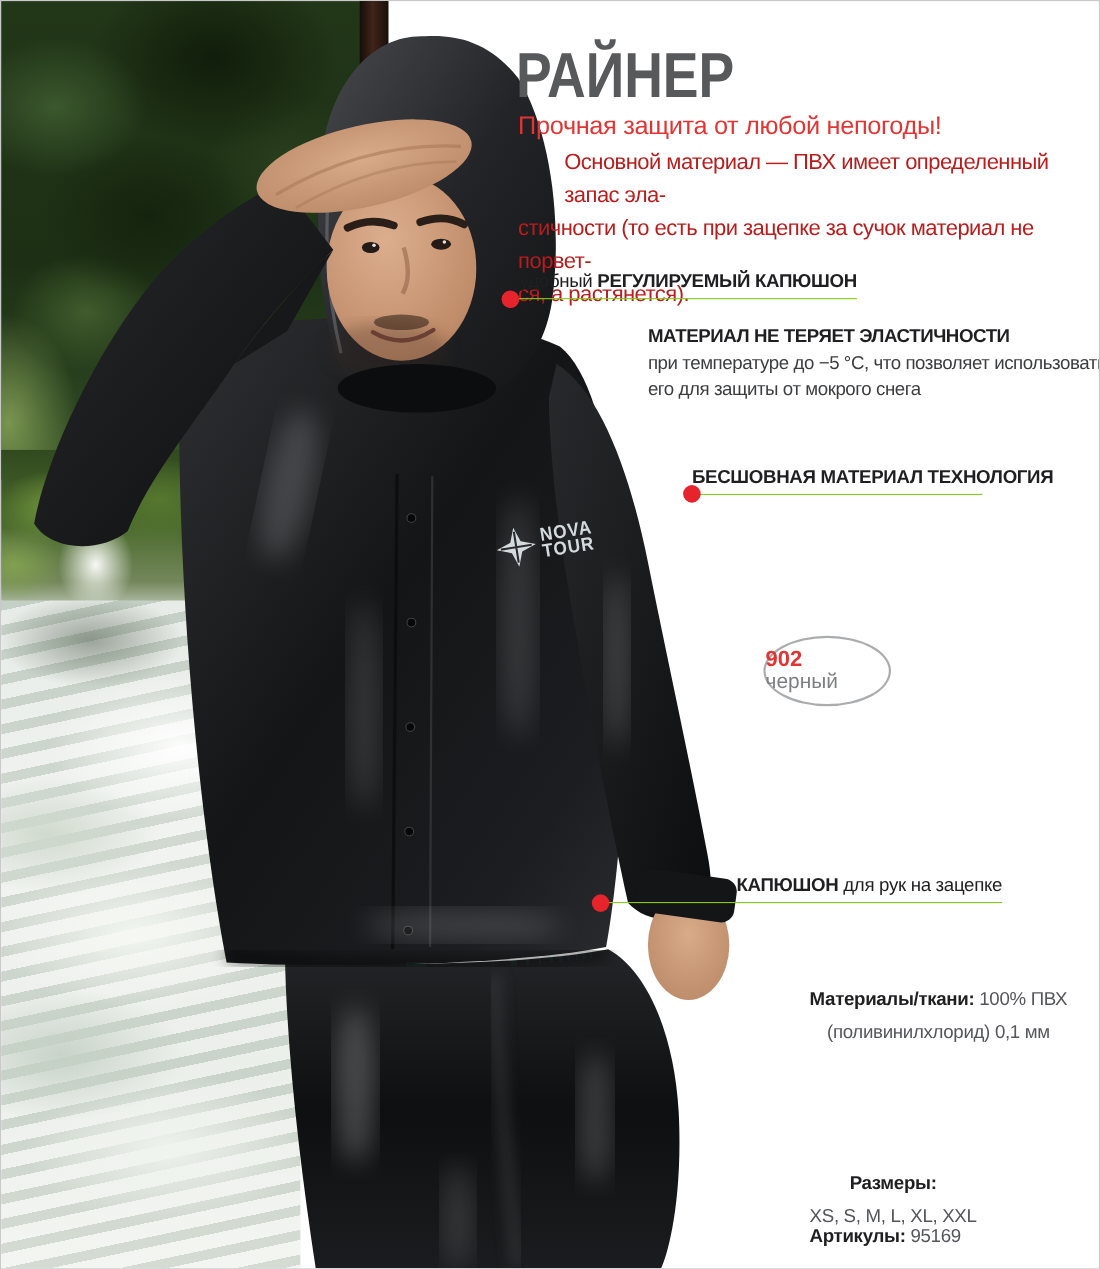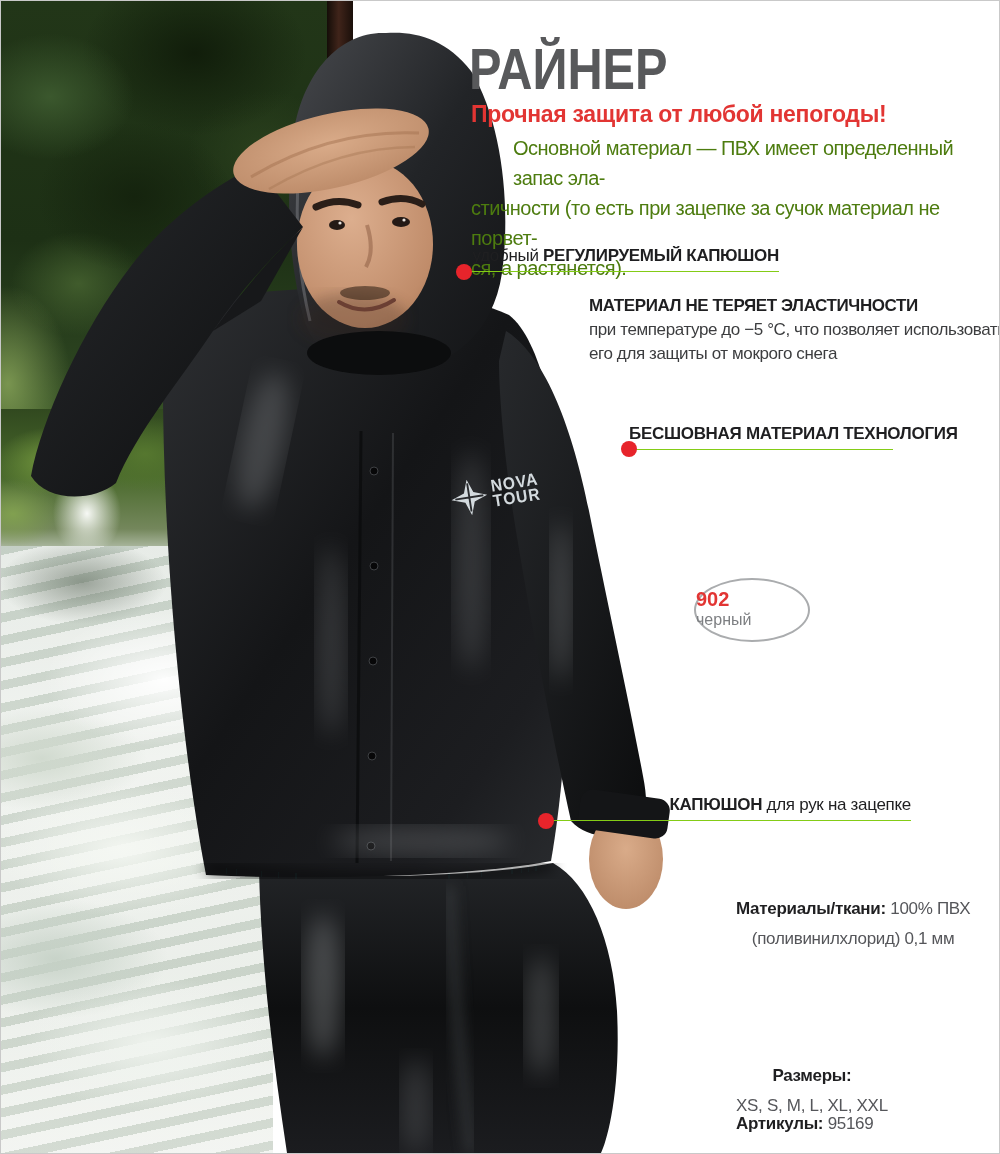--- a/index.html
+++ b/index.html
@@ -42,39 +42,39 @@
   #figure{position:absolute;left:0;top:0;width:998px;height:1152px;}
 
   
   .logo{position:absolute;left:450px;top:474px;transform:rotate(-9deg);display:flex;align-items:center;
         gap:5px;color:#e3eaee;opacity:.92;}
   .logo-text{font-weight:700;font-size:17px;line-height:15px;letter-spacing:1px;transform:scaleX(.92);transform-origin:0 50%;}
 
   
   .title{position:absolute;left:468px;top:34px;font-size:58px;font-weight:700;color:#58595b;
          letter-spacing:0;transform:scaleX(.84);transform-origin:0 0;white-space:nowrap;}
-  .tagline{position:absolute;left:470px;top:100px;font-size:23px;font-weight:700;color:#e23533;
+  .tagline{position:absolute;left:470px;top:100px;font-size:23px;font-weight:400;color:#e23533;
            letter-spacing:-.3px;white-space:nowrap;}
-  .intro{position:absolute;left:470px;top:132px;width:530px;font-size:20px;color:#4d7c0f;
+  .intro{position:absolute;left:470px;top:132px;width:530px;font-size:20px;color:#b91c1c;
          line-height:30px;letter-spacing:-.5px;}
   .intro .ind{padding-left:42px;}
 
   .callout{position:absolute;border-bottom:1px solid #84cc16;padding-bottom:5px;text-align:right;
            font-size:17px;color:#1f1f21;letter-spacing:-.3px;white-space:nowrap;}
   .callout b{font-weight:700;}
   .dot{position:absolute;width:16px;height:16px;border-radius:50%;background:#e7242b;}
 
   .feature-block{position:absolute;left:588px;top:293px;color:#3c3d3f;font-size:17px;line-height:24px;
                  letter-spacing:-.4px;white-space:nowrap;}
   .feature-block .fb-title{font-weight:700;color:#1f1f21;}
 
   .badge{position:absolute;left:693px;top:577px;width:112px;height:60px;border:2px solid #aaacae;
          border-radius:50%;text-align:left;background:#fff;}
   .badge .code{margin-top:9px;font-size:20px;font-weight:700;color:#e23533;line-height:20px;}
-  .badge .name{font-size:16px;color:#7d7f82;line-height:22px;}
+  .badge .name{font-size:19px;color:#7d7f82;line-height:22px;}
 
   .spec{position:absolute;left:735px;font-size:17px;color:#55565a;letter-spacing:-.3px;white-space:nowrap;line-height:30px;text-align:center;}
   .spec b{color:#1f1f21;font-weight:700;}
 </style>
 </head>
 <body>
 
 <div id="page">
 
   <div class="photo-forest"></div>

